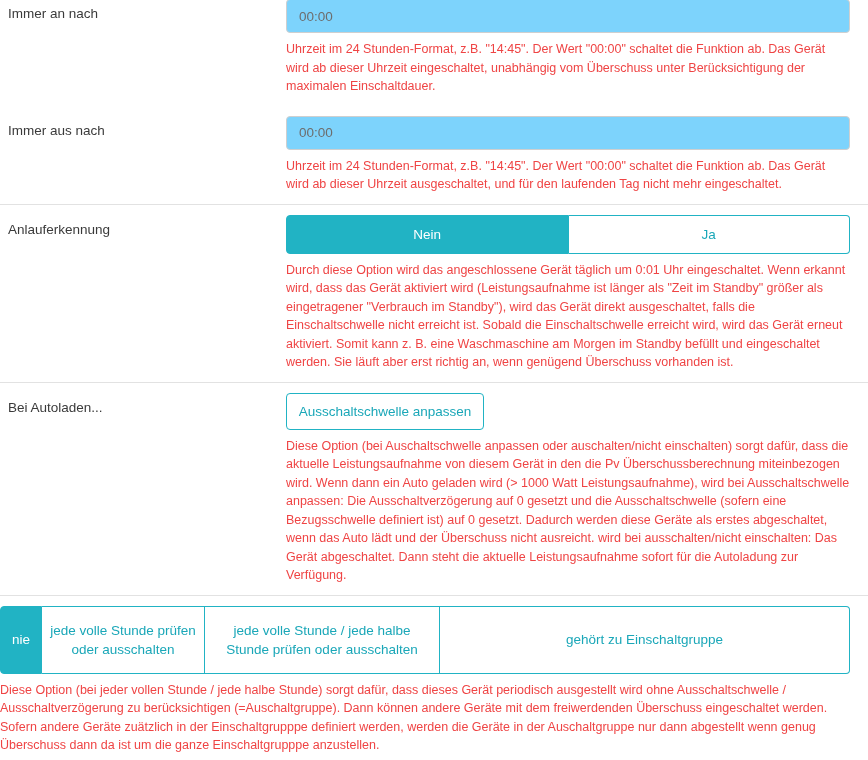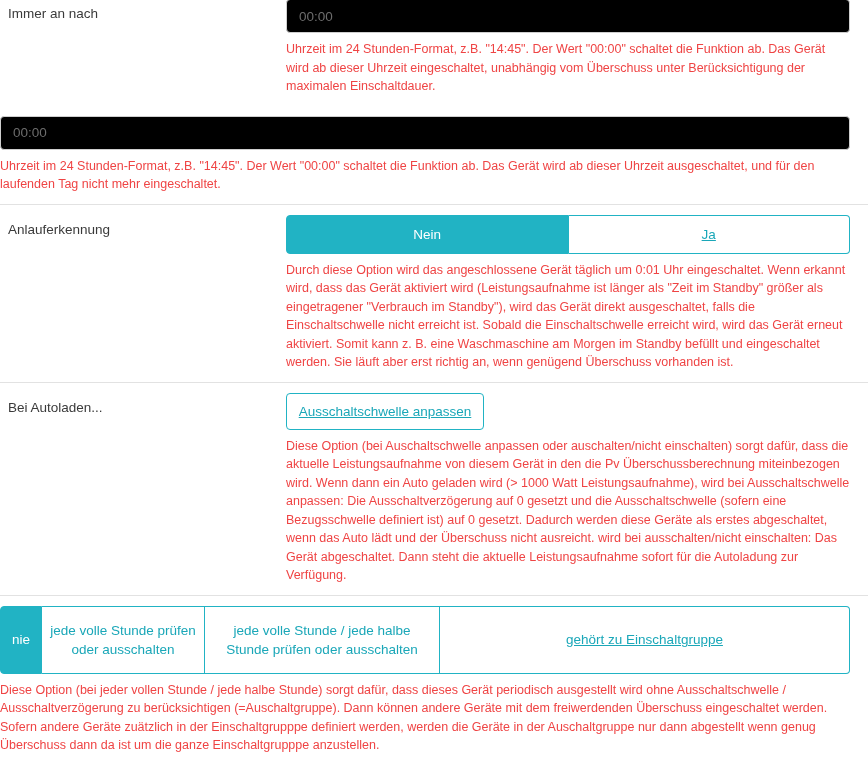--- a/index.html
+++ b/index.html
@@ -50,21 +50,21 @@
     display: block;
     width: 100%;
     box-sizing: border-box;
     height: 34px;
     border: 1px solid #cfcfcf;
     border-radius: 4px;
     padding: 6px 12px;
     font-family: "Liberation Sans", sans-serif;
     font-size: 13.5px;
     color: #6d6d6d;
-    background: #000000;
+    background: #7dd3fc;
     outline: none;
   }
   .help {
     margin-top: 7px;
     font-size: 12.5px;
     line-height: 18.5px;
     color: #ef4444;
   }
   .btn-group {
     display: flex;
@@ -89,21 +89,20 @@
   .btn + .btn {
     border-left: none;
   }
   .btn:first-child {
     border-top-left-radius: 4px;
     border-bottom-left-radius: 4px;
   }
   .btn:last-child {
     border-top-right-radius: 4px;
     border-bottom-right-radius: 4px;
-    text-decoration: underline;
   }
   .btn.active {
     background: #21b3c4;
     color: #ffffff;
     border-color: #21b3c4;
   }
   .btn-group.tall .btn {
     display: flex;
     align-items: center;
     justify-content: center;
@@ -139,20 +138,21 @@
 
   <div class="row no-border top-clip">
     <div class="row-label">Immer an nach</div>
     <div class="row-body">
       <input class="text-input" type="text" value="00:00" style="">
       <div class="help">Uhrzeit im 24 Stunden-Format, z.B. "14:45". Der Wert "00:00" schaltet die Funktion ab. Das Gerät wird ab dieser Uhrzeit eingeschaltet, unabhängig vom Überschuss unter Berücksichtigung der maximalen Einschaltdauer.</div>
     </div>
   </div>
 
   <div class="row no-border">
+    <div class="row-label">Immer aus nach</div>
     <div class="row-body">
       <input class="text-input" type="text" value="00:00" style="">
       <div class="help">Uhrzeit im 24 Stunden-Format, z.B. "14:45". Der Wert "00:00" schaltet die Funktion ab. Das Gerät wird ab dieser Uhrzeit ausgeschaltet, und für den laufenden Tag nicht mehr eingeschaltet.</div>
     </div>
   </div>
 
   <div class="row">
     <div class="row-label">Anlauferkennung</div>
     <div class="row-body">
       <div class="btn-group grp-anlauf">

